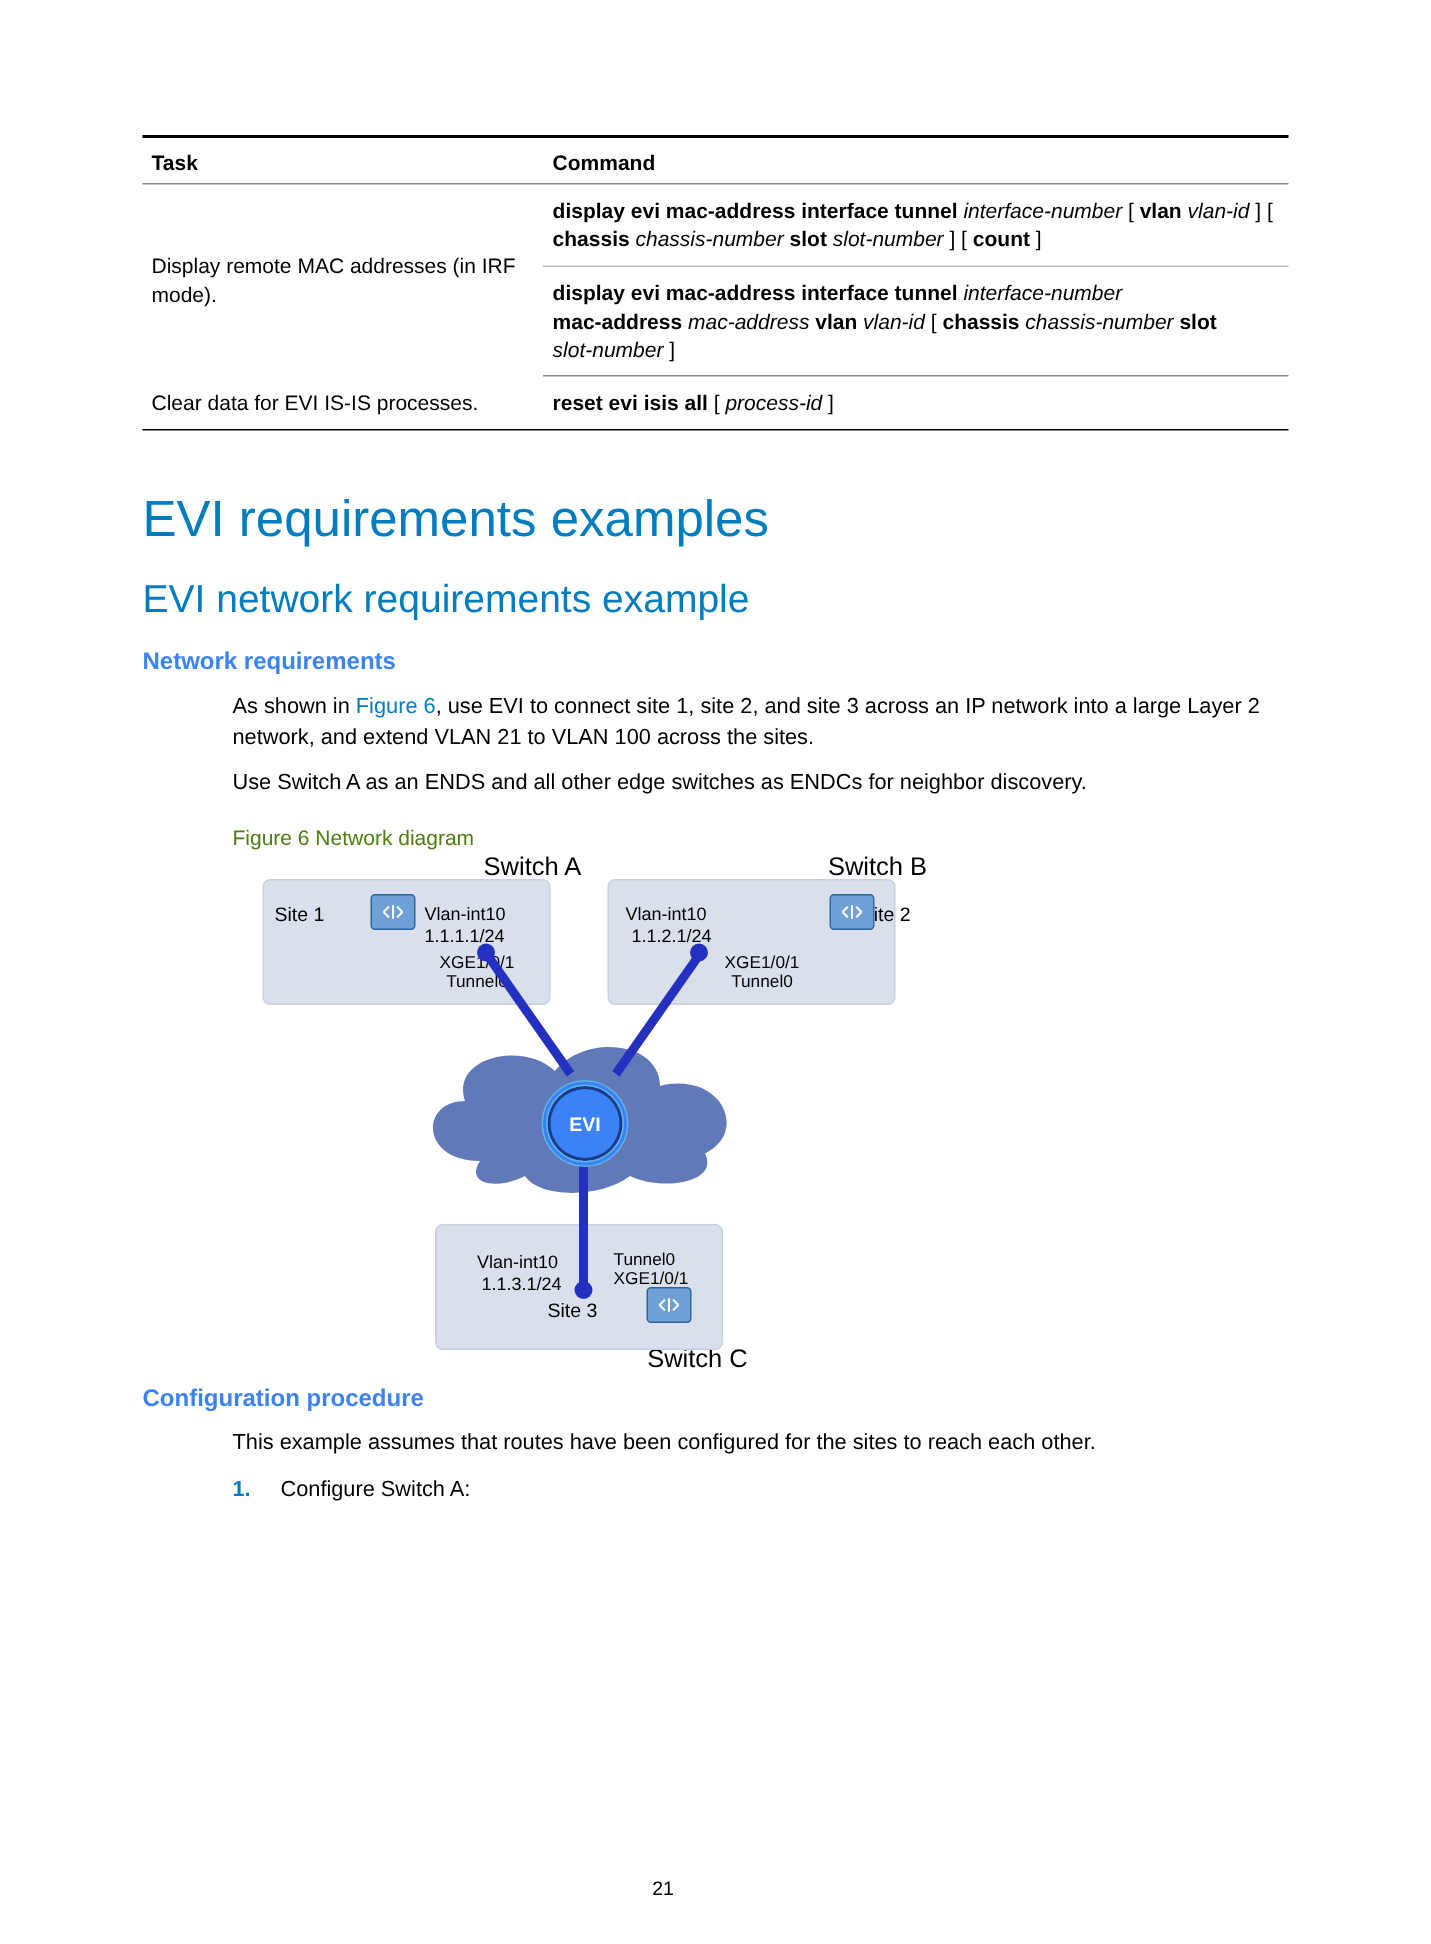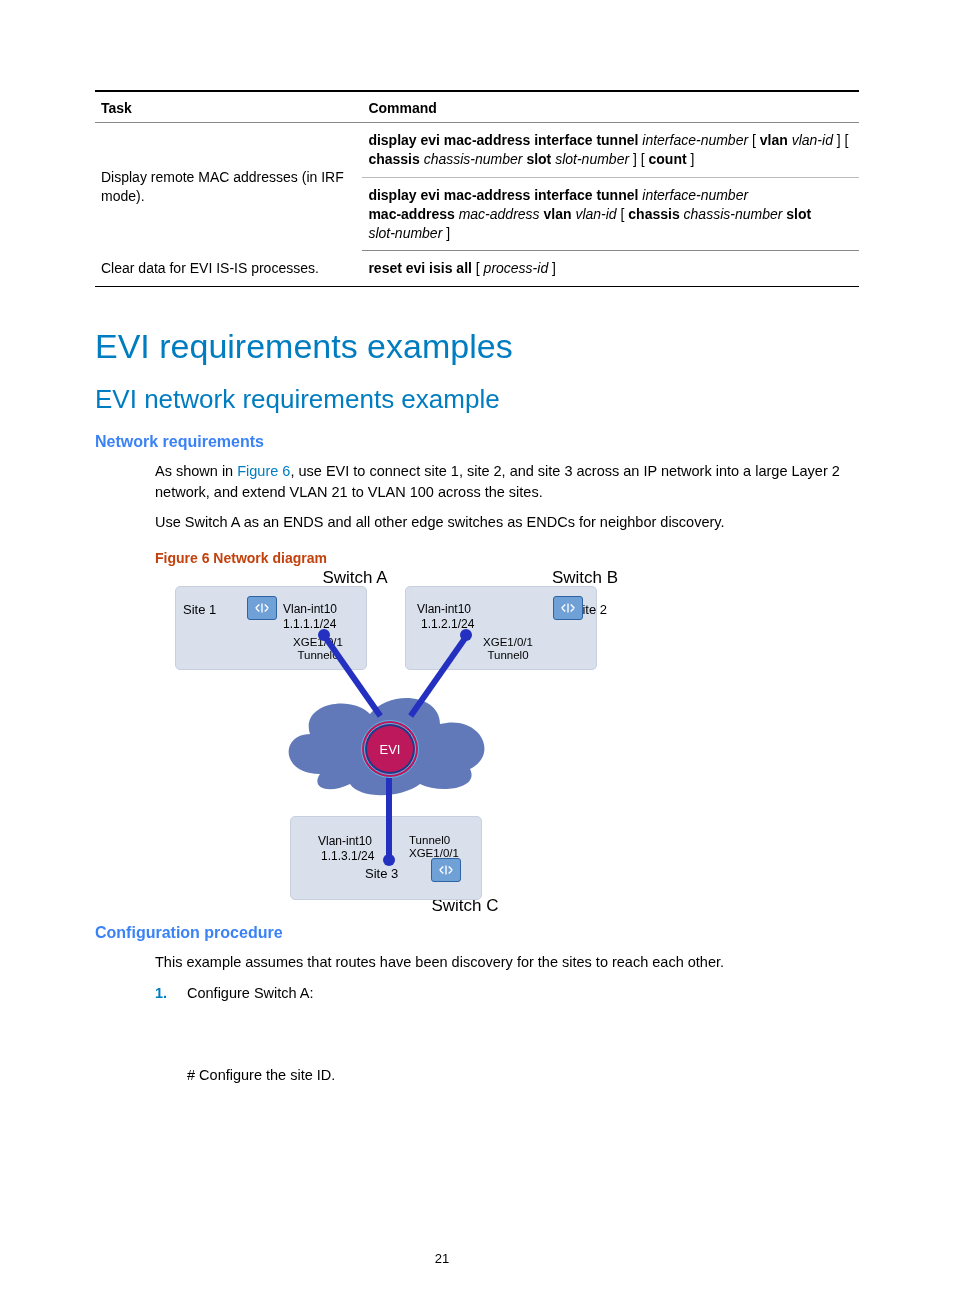--- a/index.html
+++ b/index.html
@@ -73,22 +73,22 @@
   .body-p2 {
     font-size: 14.5px;
     margin: 10px 0 10px 60px;
     line-height: 1.4;
   }
   a.figlink {
     color: #007cc0;
     text-decoration: none;
   }
   .fig-title {
-    color: #c2410c;
-    font-weight: bold;
+    color: #4d7c0f;
+    font-weight: normal;
     font-size: 14px;
     margin: 18px 0 8px 60px;
   }
   .diagram {
     margin: 8px 0 20px 80px;
     position: relative;
     width: 440px;
     height: 330px;
   }
   .site-box {
@@ -162,28 +162,28 @@
     height: 120px;
   }
   .cloud svg { width: 100%; height: 100%; }
   .evi-circle {
     position: absolute;
     left: 186px;
     top: 146px;
     width: 50px;
     height: 50px;
     border-radius: 50%;
-    background: #be185d;
+    background: #3b82f6;
     border: 4px double #5bb6e6;
     box-shadow: 0 0 0 2px #1e3b8a inset;
     display: flex;
     align-items: center;
     justify-content: center;
     color: #fff;
-    font-weight: normal;
+    font-weight: bold;
     font-size: 13px;
   }
   .link {
     position: absolute;
     background: #2430c0;
   }
   .link.l1 { left:145px; top:60px; width:6px; height:100px; transform: rotate(-35deg); transform-origin: top;}
   .link.l2 { left:290px; top:60px; width:6px; height:100px; transform: rotate(35deg); transform-origin: top;}
   .link.l3 { left:211px; top:195px; width:6px; height:90px; }
   .link-end {
@@ -314,23 +314,22 @@
         </svg>
     </div>
     <div class="router-icon ri3">
       <svg viewBox="0 0 20 14">
           <path d="M3 7 L7 3 M3 7 L7 11 M17 7 L13 3 M17 7 L13 11 M10 2 L10 12" stroke="#fff" stroke-width="1.5" fill="none"></path>
         </svg>
     </div>
   </div>
 
   <h3 class="req">Configuration procedure</h3>
-  <p class="body-p2">This example assumes that routes have been discovery for the sites to reach each other.</p>
+  <p class="body-p2">This example assumes that routes have been configured for the sites to reach each other.</p>
 
   <div class="list-item">
     <div class="list-num">1.</div>
     <div class="list-body">Configure Switch A:</div>
   </div>
   <div style="height:52px;"></div>
-  <div class="sub-line"># Configure the site ID.</div>
 
   <div class="page-num">21</div>
 </div>
 
 </body></html>

